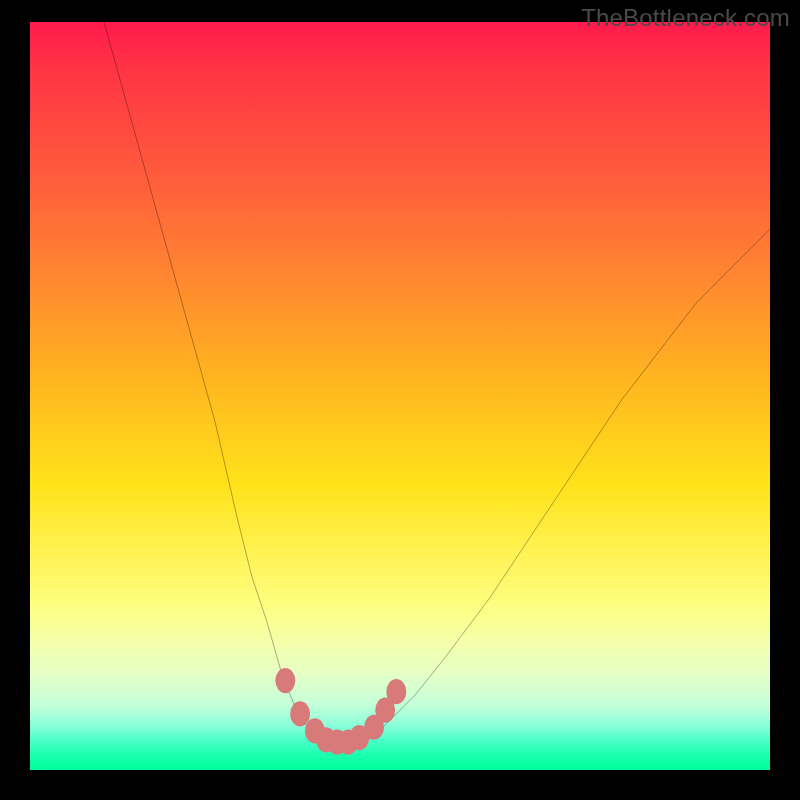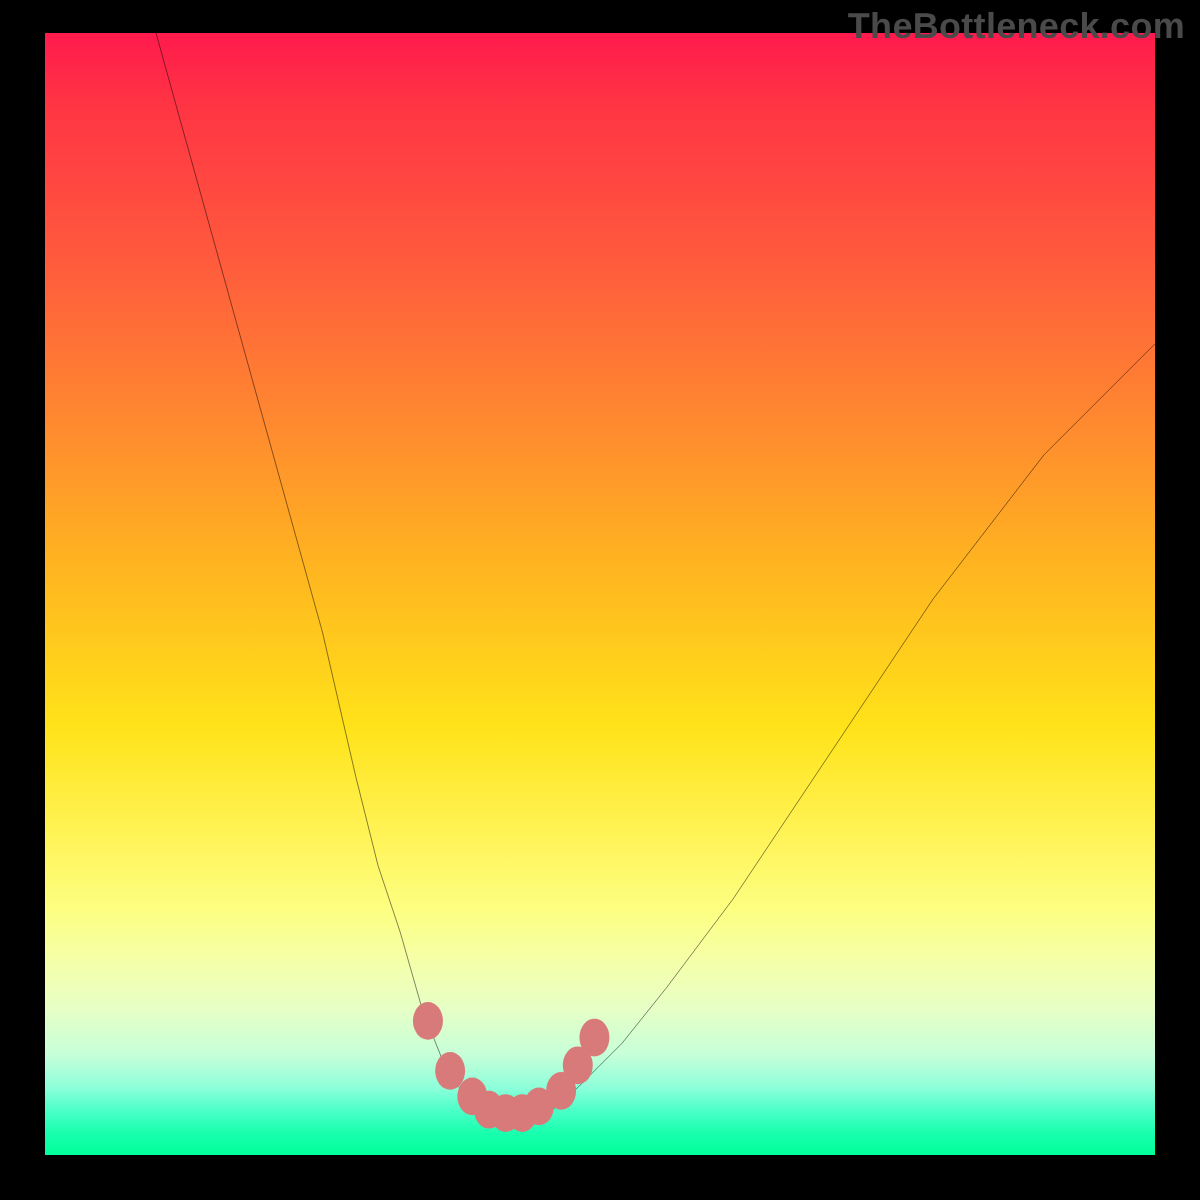--- a/index.html
+++ b/index.html
@@ -49,21 +49,21 @@
       #1affaf 98%,
       #00ff99 100%
     );
   }
   .watermark {
     position: absolute;
     top: 4px;
     right: 10px;
     color: #4a4a4a;
     font-size: 24px;
-    font-weight: 700;
+    font-weight: 400;
     letter-spacing: 0.2px;
     user-select: none;
   }
   svg {
     position: absolute;
     inset: 0;
   }
 </style>
 </head>
 <body>

